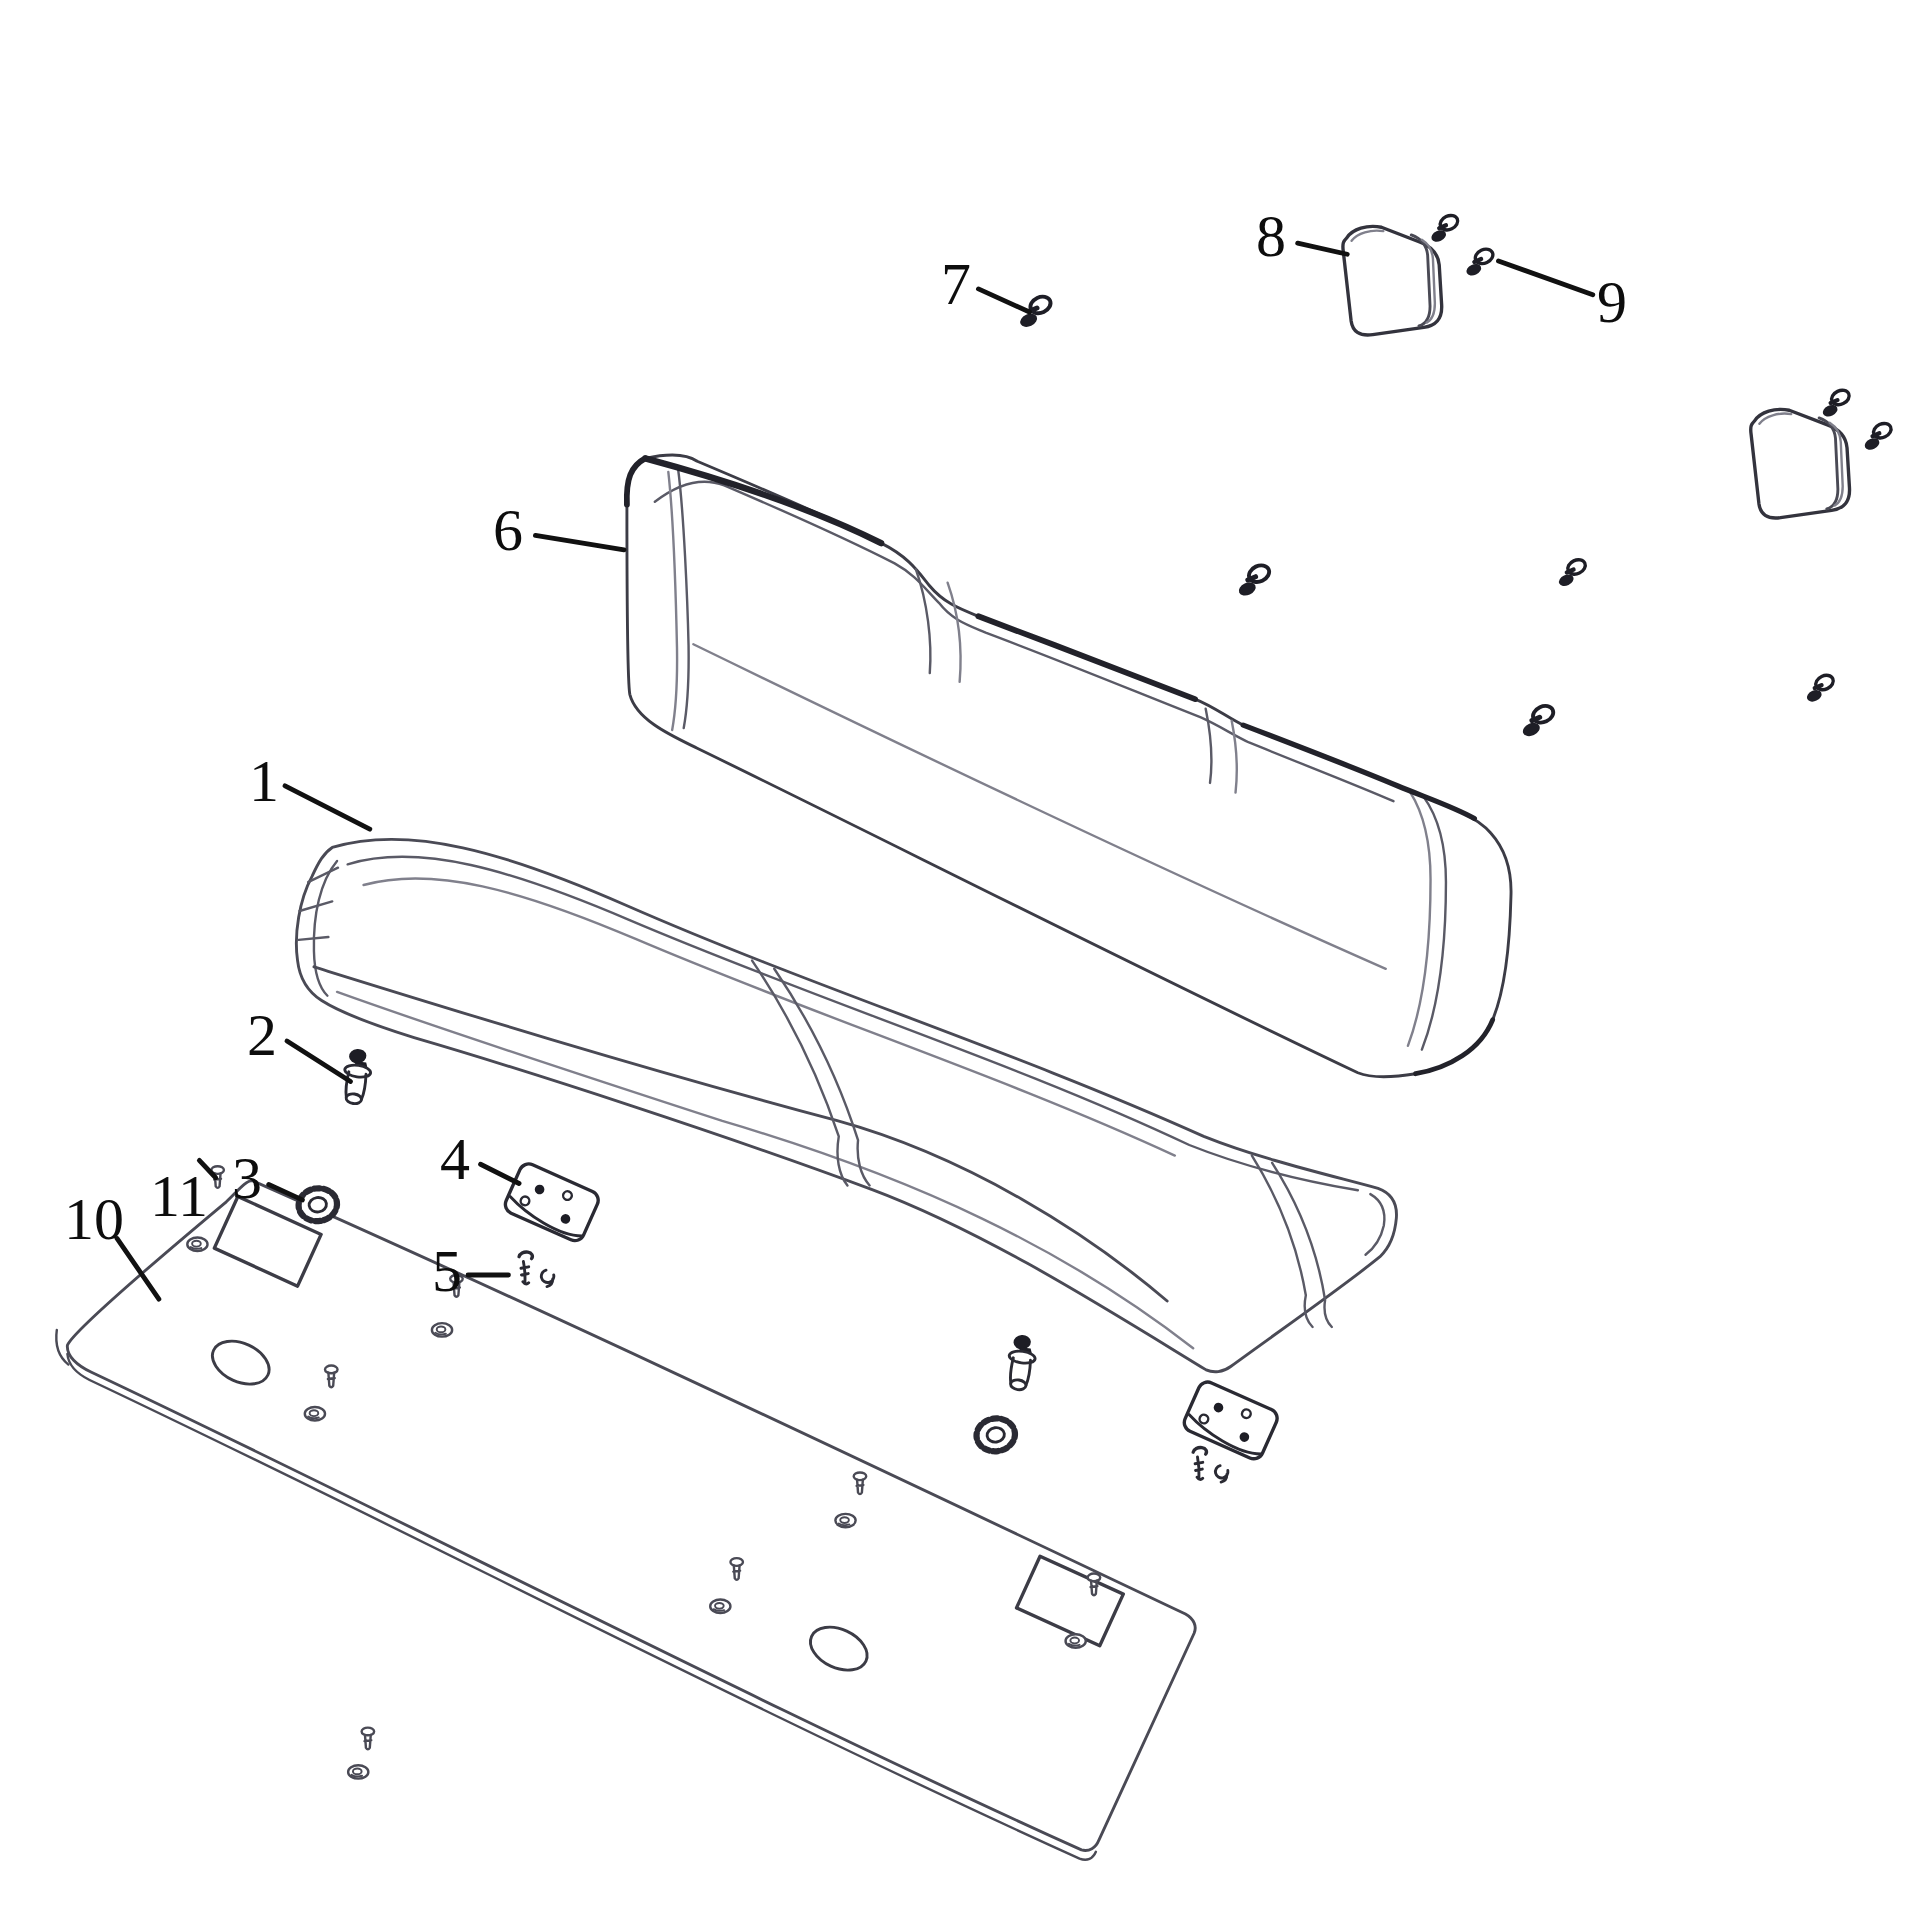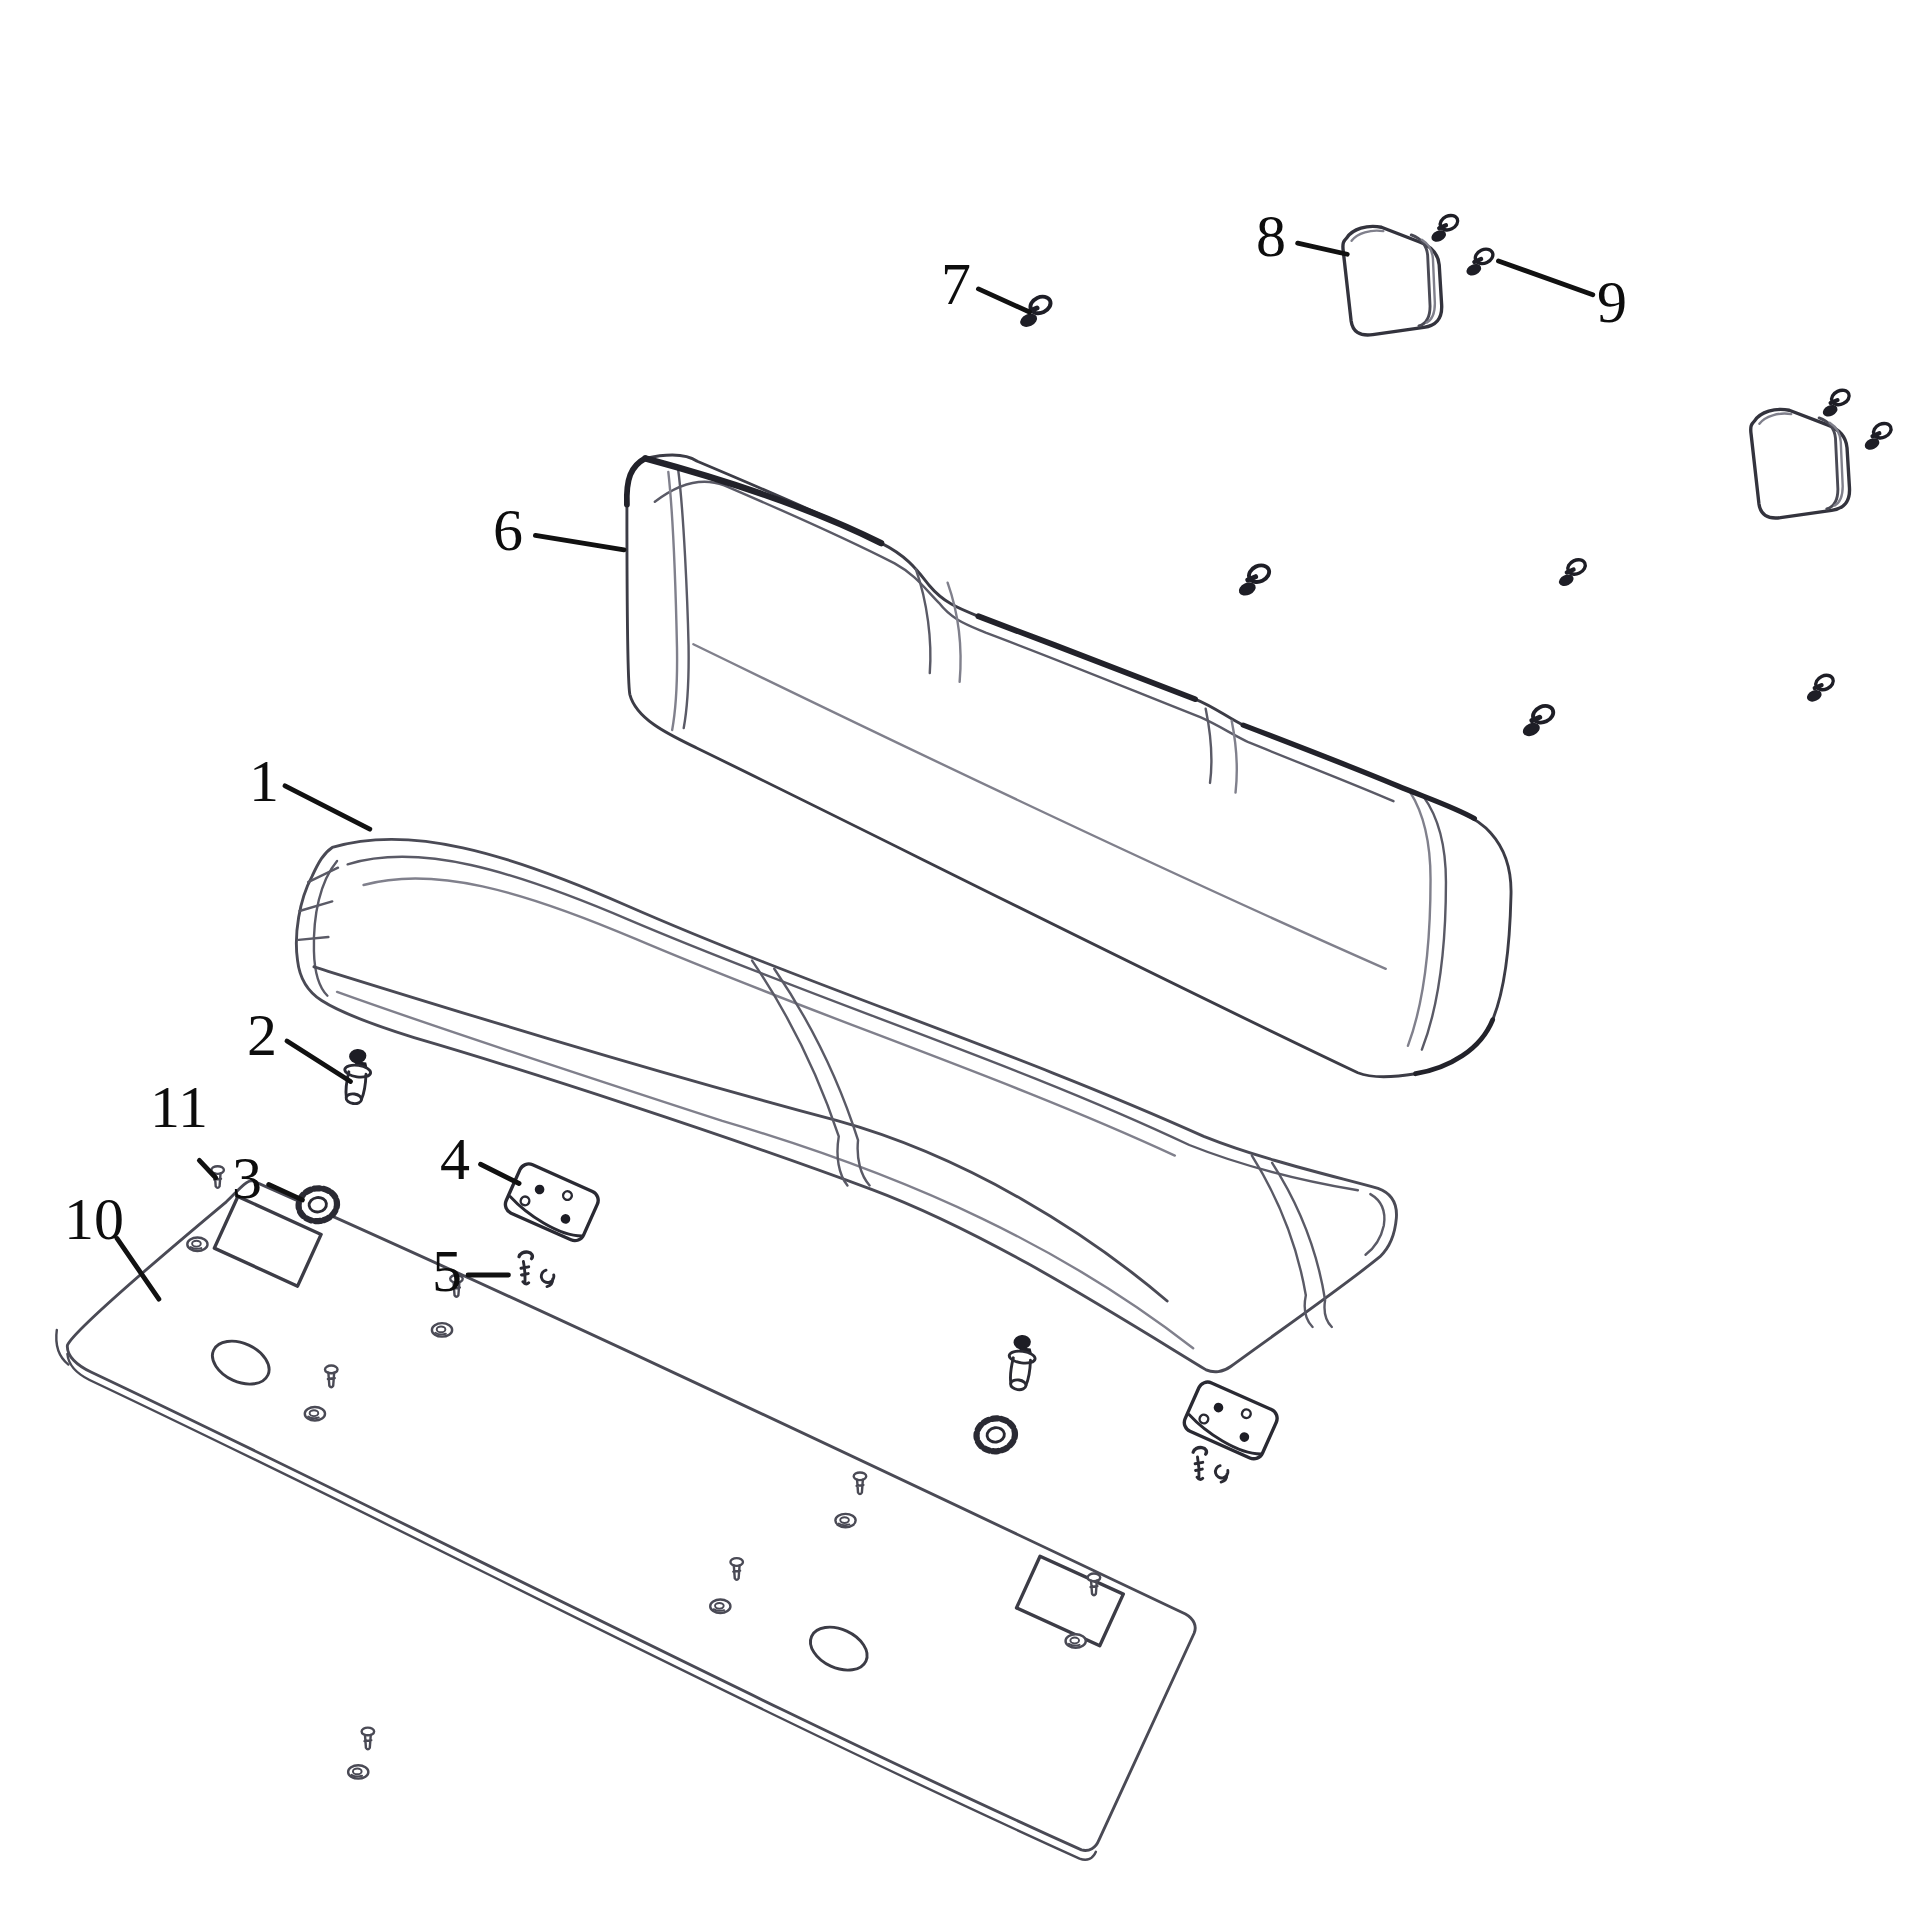--- a/index.html
+++ b/index.html
@@ -242,15 +242,15 @@
   <div class="callout" style="left:264px;  top:781px;">1</div>
   <div class="callout" style="left:262px;  top:1035px;">2</div>
   <div class="callout" style="left:247px;  top:1178px;">3</div>
   <div class="callout" style="left:455px;  top:1159px;">4</div>
   <div class="callout" style="left:447px;  top:1271px;">5</div>
   <div class="callout" style="left:508px; top:530px;">6</div>
   <div class="callout" style="left:956px; top:284px;">7</div>
   <div class="callout" style="left:1271px; top:236px;">8</div>
   <div class="callout" style="left:1612px; top:302px;">9</div>
   <div class="callout" style="left:94px;  top:1219px;text-align:center;">10</div>
-  <div class="callout" style="left:179px;  top:1107px;">11</div>
+  <div class="callout" style="left:179px;  top:1196px;">11</div>
 </div>
 
 
 </body></html>

